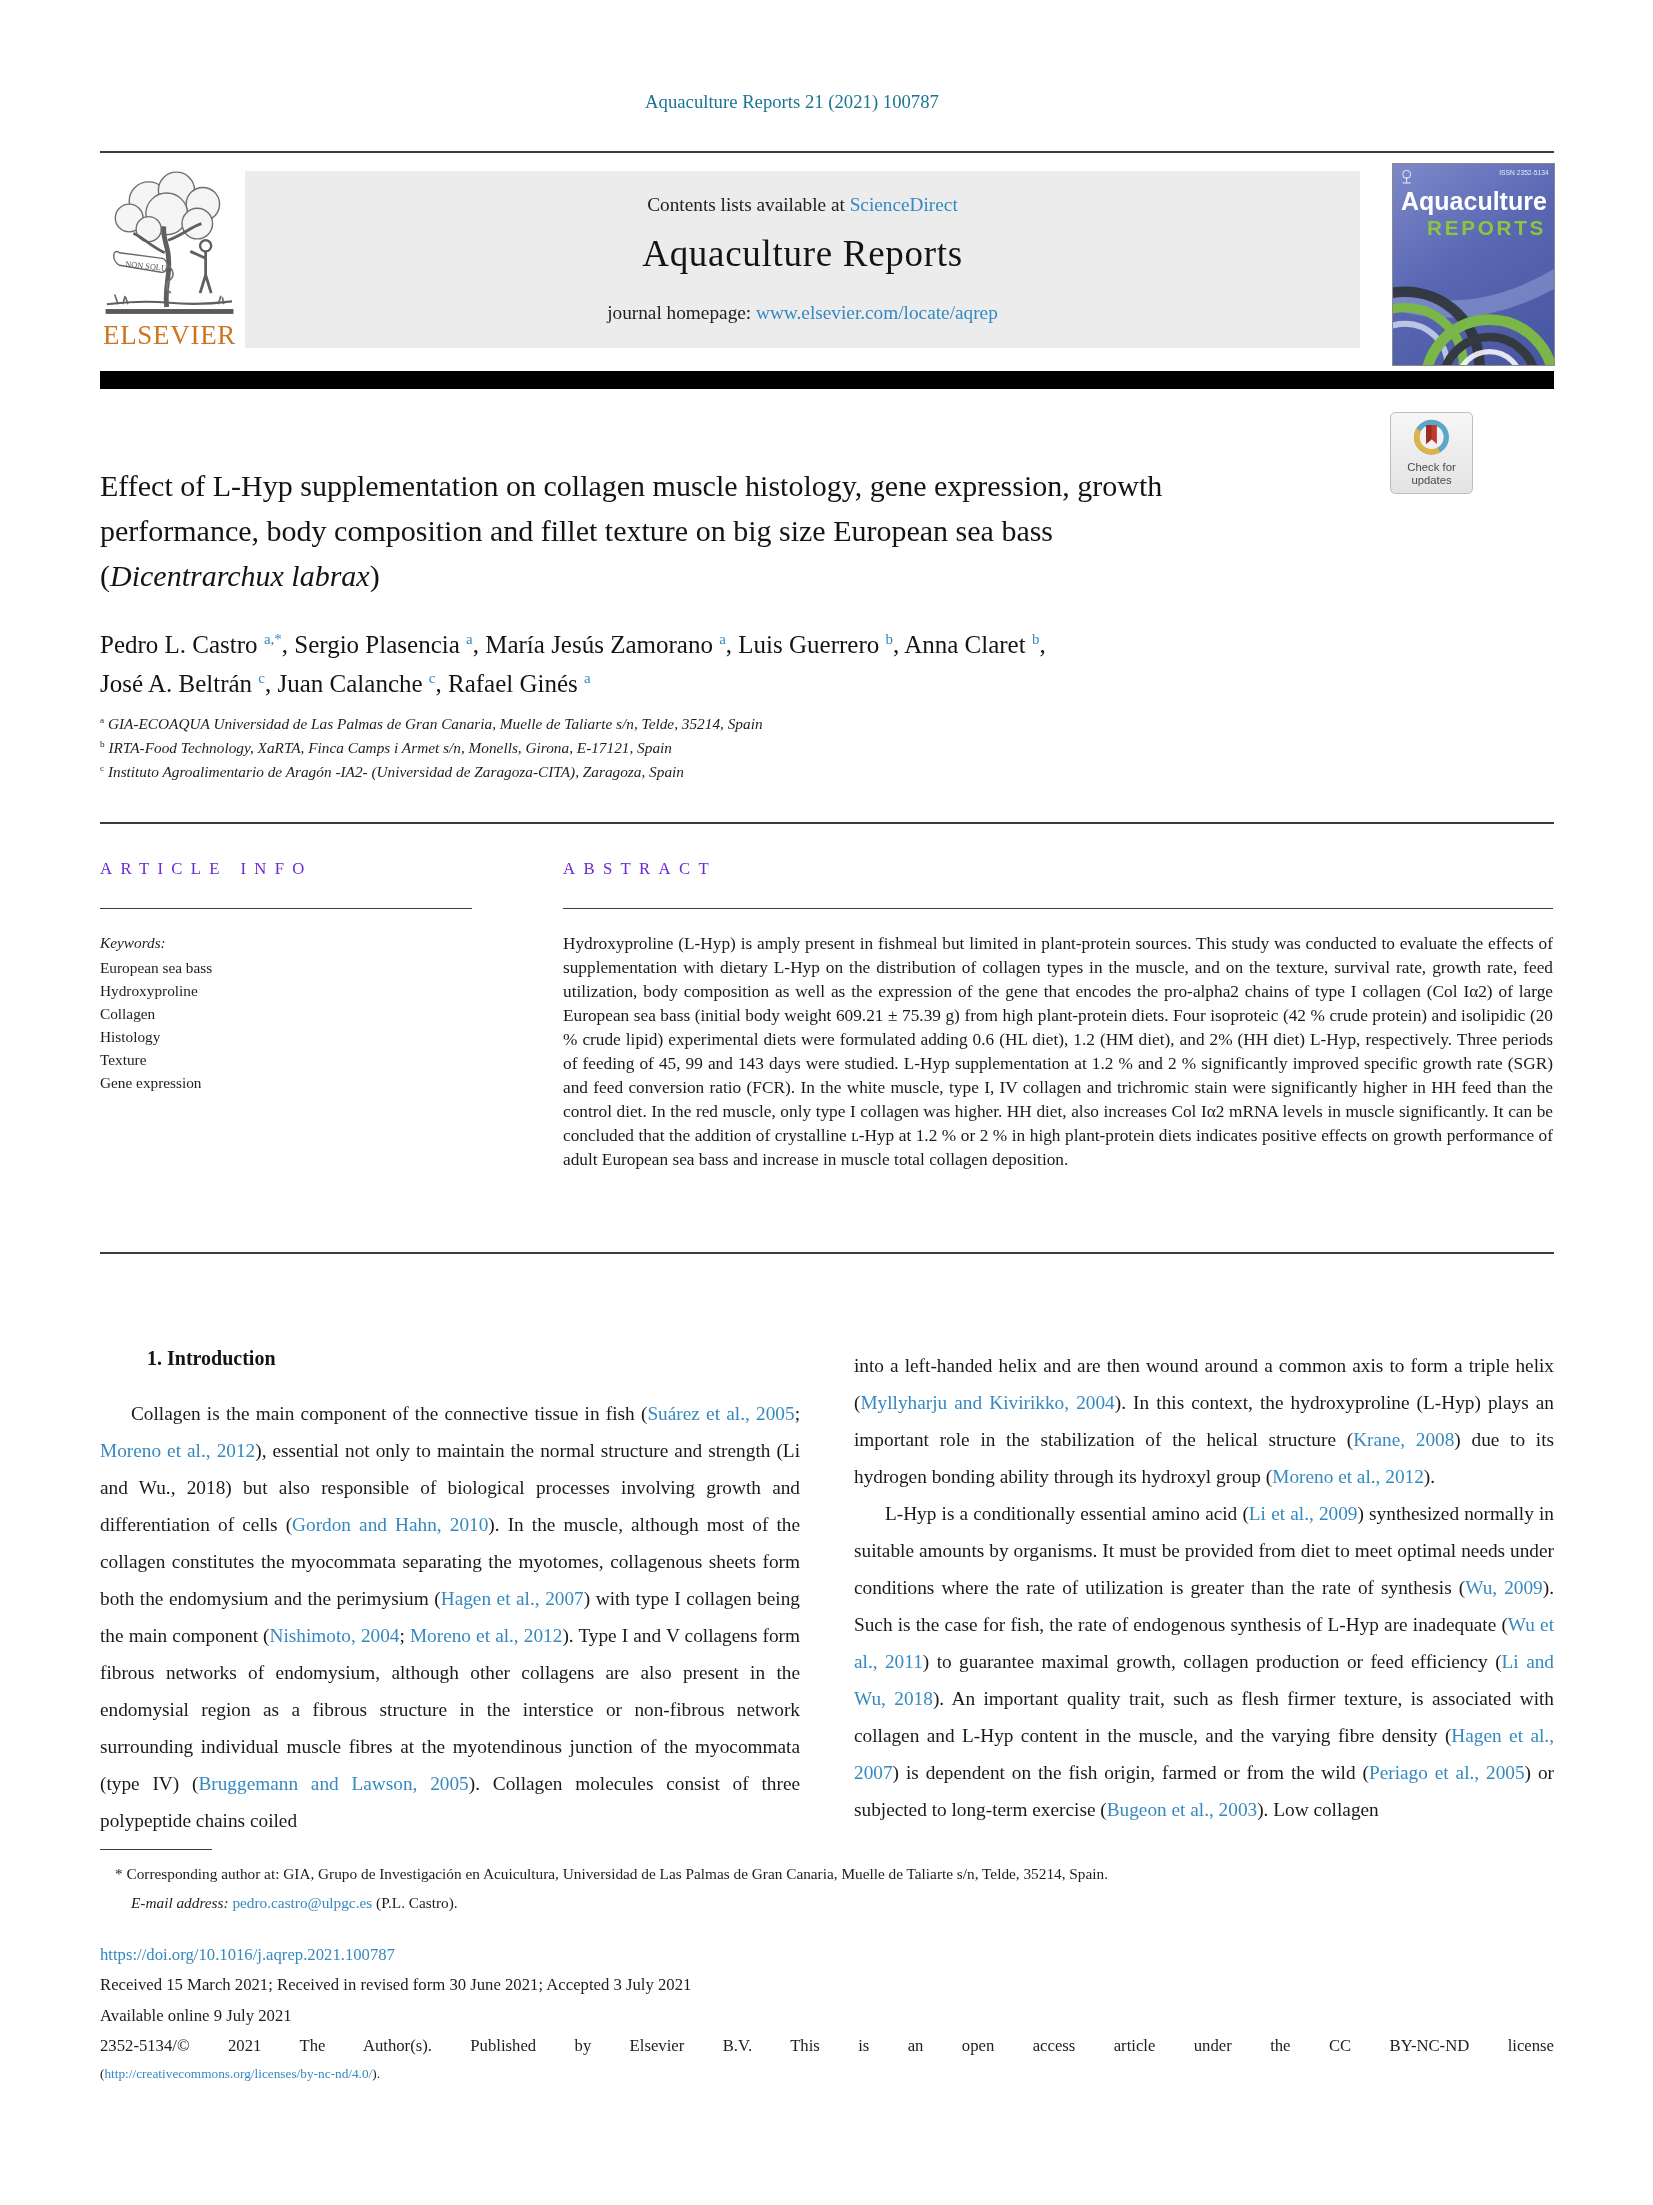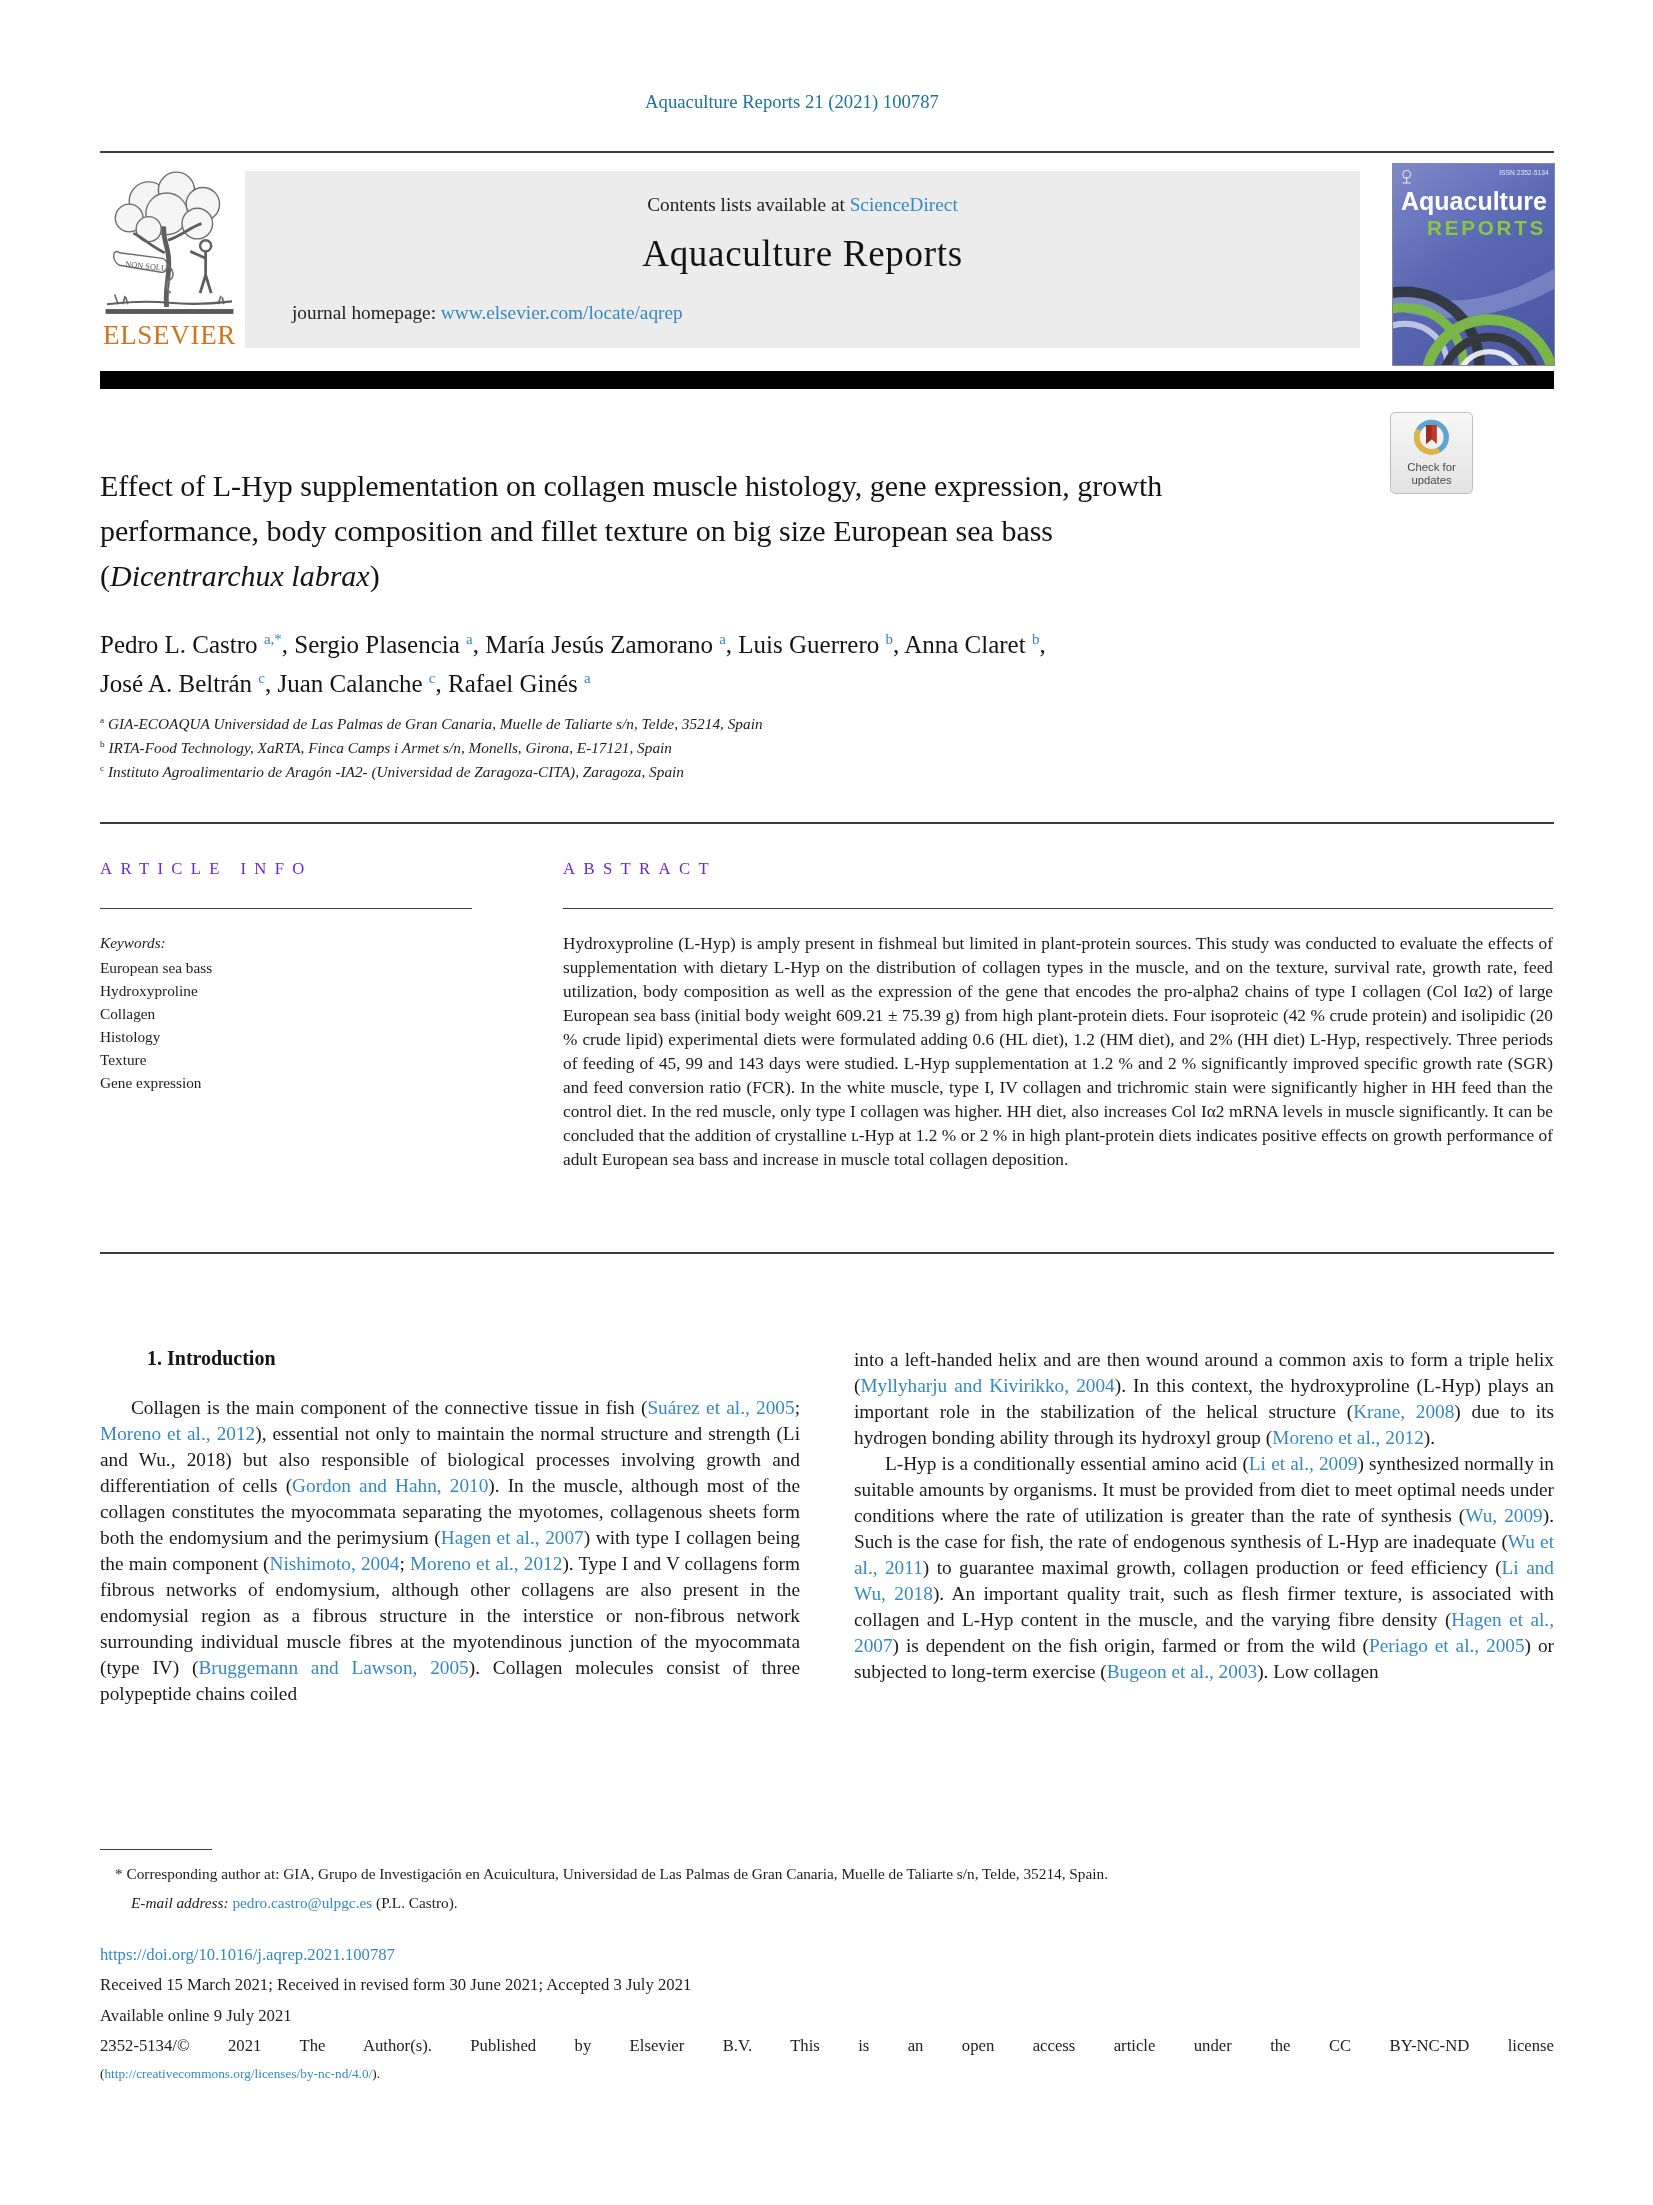--- a/index.html
+++ b/index.html
@@ -5,21 +5,21 @@
   html,body{margin:0;padding:0;background:#ffffff;}
   .page{position:relative;width:1654px;height:2205px;background:#ffffff;overflow:hidden;
         font-family:"Liberation Serif",serif;color:#1a1a1a;}
   .abs{position:absolute;}
   .rule{position:absolute;background:#3c3c3c;}
   .citation{top:91px;left:0;width:1584px;text-align:center;font-size:18.7px;color:#1d7492;}
   
   .graybox{left:245px;top:171px;width:1115px;height:177px;background:#ececec;}
   .mast-line1{top:23px;left:0;width:100%;text-align:center;font-size:19.3px;color:#222;}
   .mast-title{top:61px;left:0;width:100%;text-align:center;font-size:37px;color:#141414;letter-spacing:0.7px;}
-  .mast-home{top:131px;left:0;width:100%;text-align:left;font-size:19.3px;color:#222;padding-left:47px;}
+  .mast-home{top:131px;left:0;width:100%;text-align:center;font-size:19.3px;color:#222;}
   .mastlnk{color:#3aa0d2;}
   .logo-wrap{left:100px;top:168px;width:139px;height:181px;}
   .elsevier-word{position:absolute;top:152px;left:0;width:139px;text-align:center;
       font-size:27px;color:#d0731f;letter-spacing:0.7px;}
   
   .cover{left:1392px;top:163px;width:161px;height:201px;border:0.7px solid #8a8a8a;overflow:hidden;
          background:linear-gradient(145deg,#7d89c9 0%,#5a68b4 45%,#47549f 100%);}
   .cover-title{position:absolute;top:23px;left:8px;width:145px;font-family:"Liberation Sans",sans-serif;
       font-weight:bold;font-size:25px;color:#ffffff;letter-spacing:0px;}
   .cover-reports{position:absolute;top:52px;left:8px;width:145px;text-align:right;font-family:"Liberation Sans",sans-serif;
@@ -35,21 +35,21 @@
       width:60px;margin:1.3px auto 0;}
   .authors{left:100px;width:1454px;font-size:25px;color:#141414;}
   .affils{left:100px;top:712px;width:1454px;font-size:15.3px;line-height:24px;font-style:italic;color:#1d1d1d;}
   .affils sup{font-style:normal;}
   
   .blk-heading{font-size:16.7px;letter-spacing:0.5em;color:#6d28d9;}
   .kw{font-size:15.3px;line-height:23px;color:#1d1d1d;}
   .abstract{left:563px;top:932px;width:990px;font-size:17.3px;line-height:24px;text-align:justify;color:#1a1a1a;}
   
   .sec-heading{left:100px;top:1347px;font-size:20px;font-weight:bold;color:#141414;margin-left:47px;}
-  .col{width:700px;font-size:19.3px;line-height:26px;text-align:justify;color:#1a1a1a;}
+  .col{width:700px;font-size:19.3px;line-height:37px;text-align:justify;color:#1a1a1a;}
   .indent{text-indent:31px;}
   
   .fn{font-size:15.3px;line-height:23px;color:#1d1d1d;}
   .meta{font-size:16.7px;color:#1d1d1d;}
   .lnk{color:#3589c0;}
   .it{font-style:italic;}
   .sup{font-size:0.6em;vertical-align:super;line-height:0;}
   .just-last{text-align:justify;text-align-last:justify;}
   svg{display:block;}
 </style>

